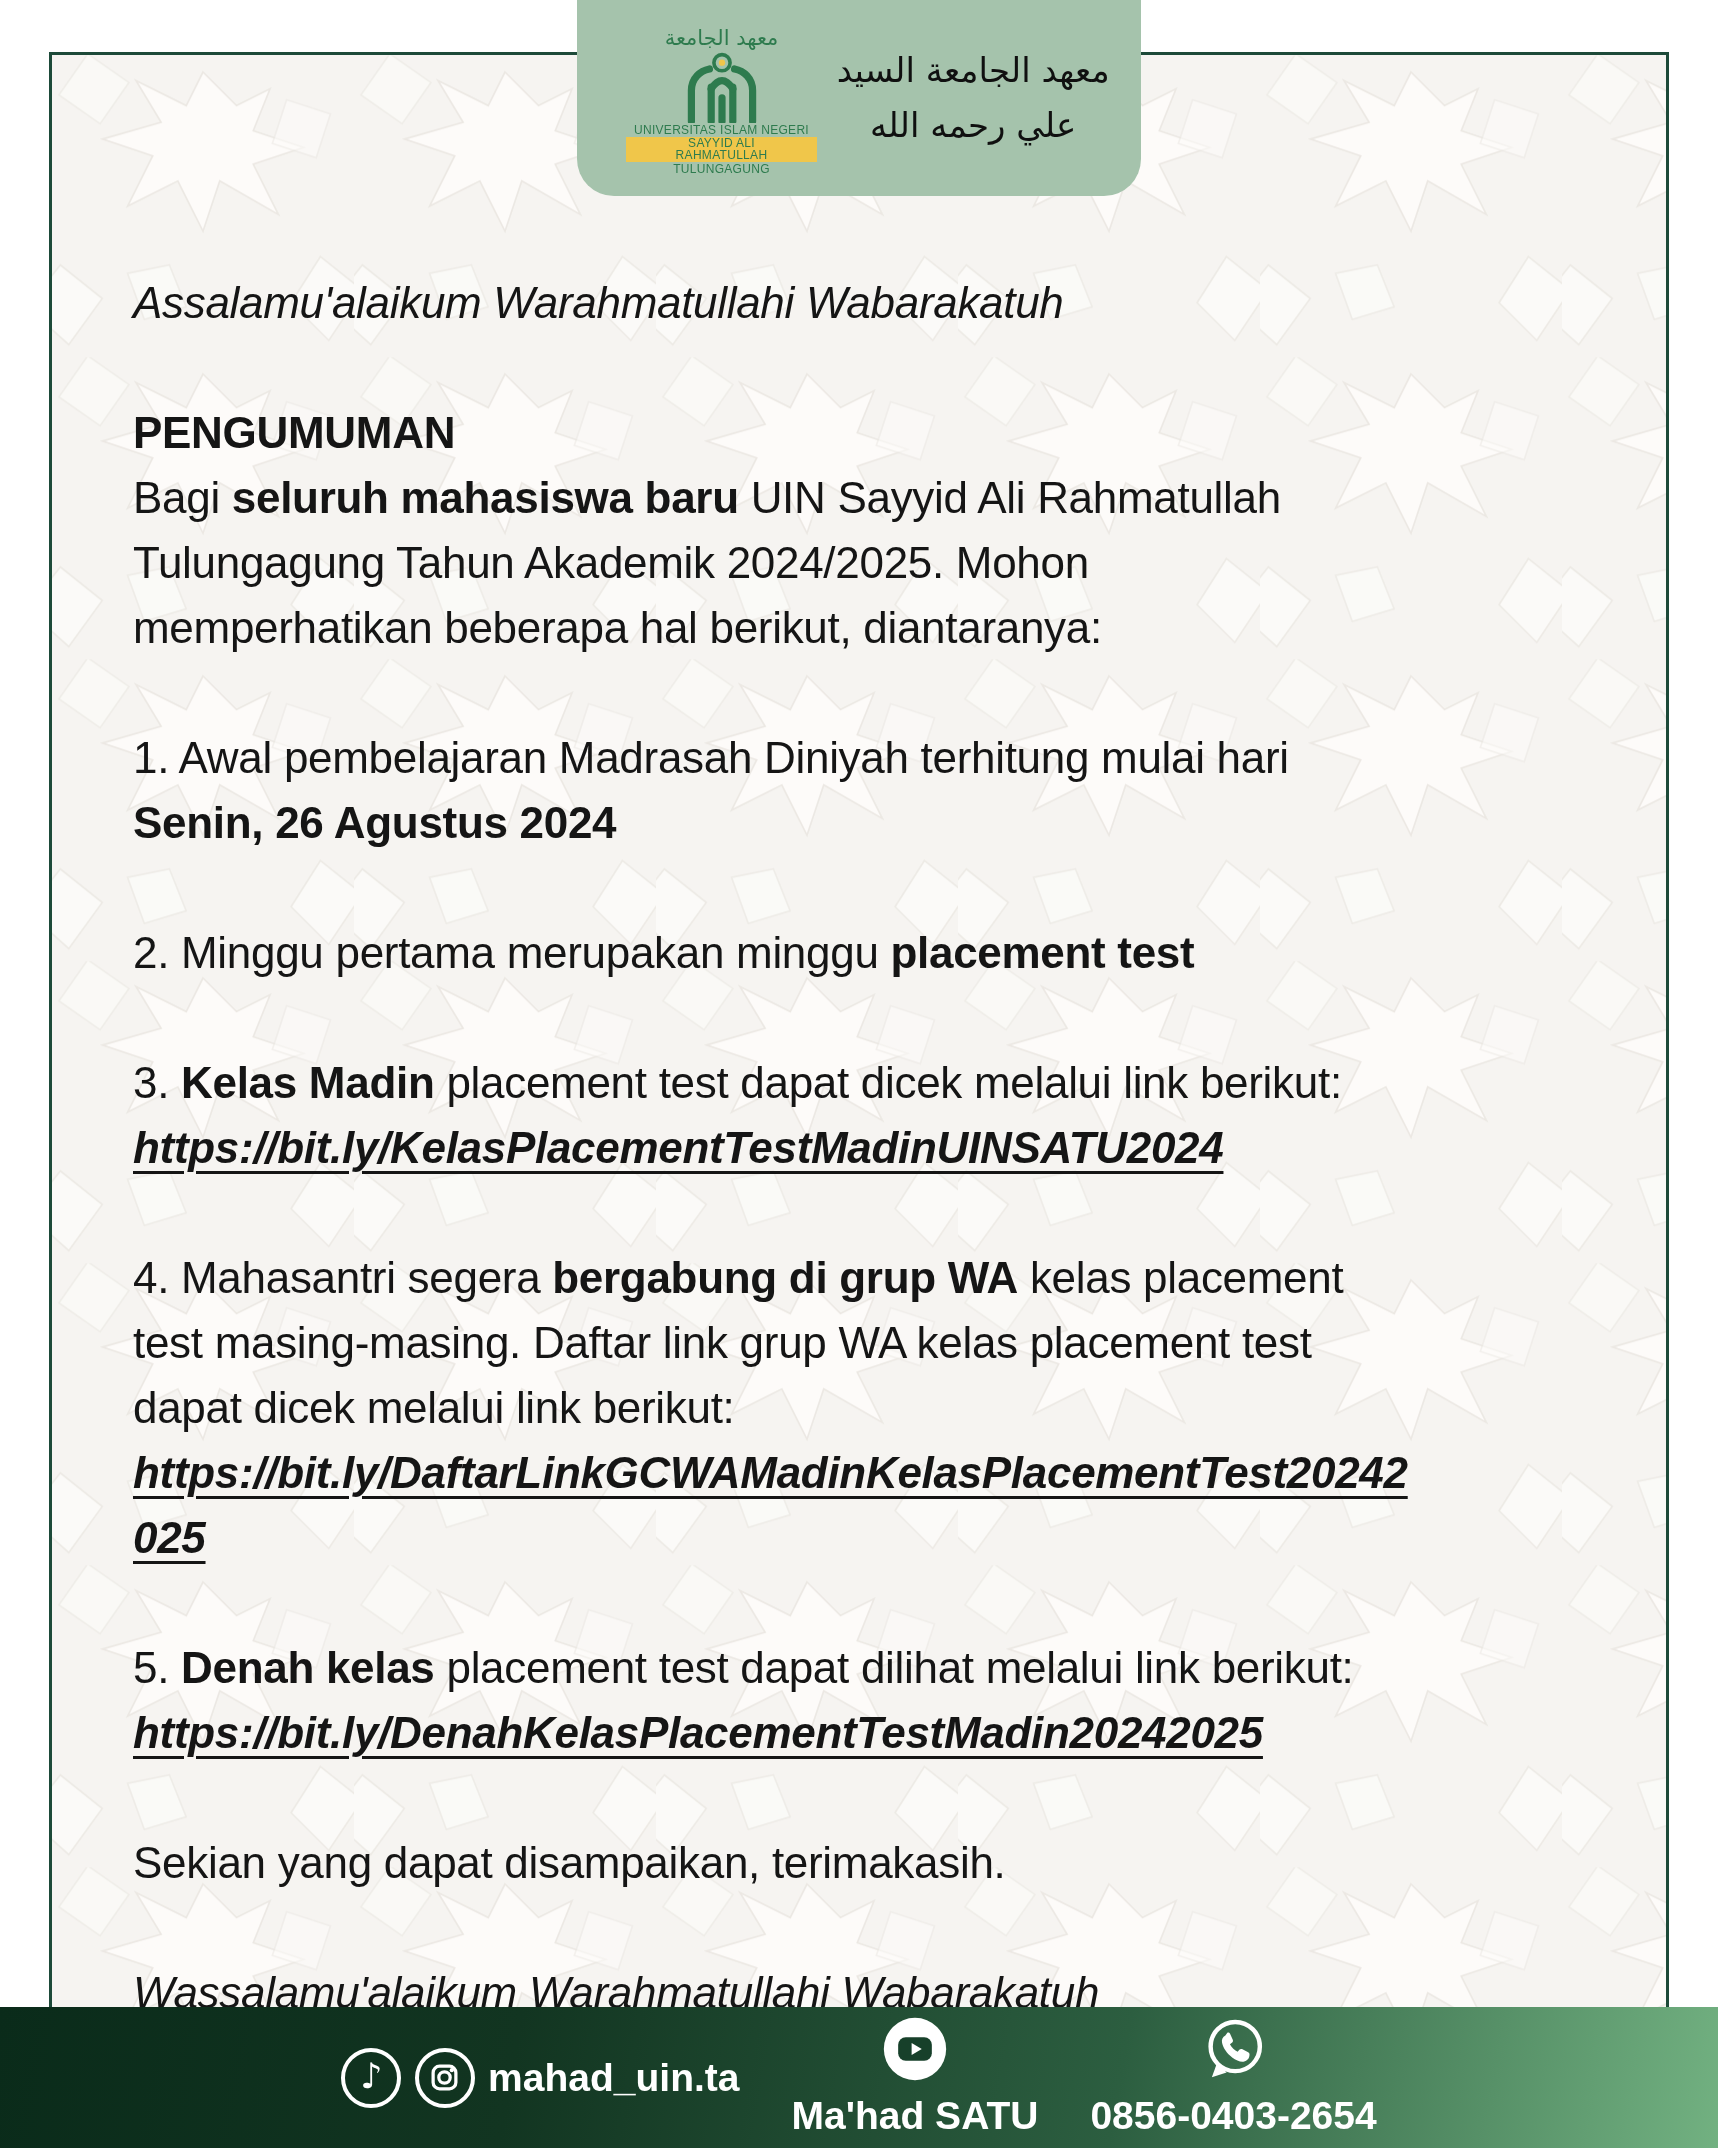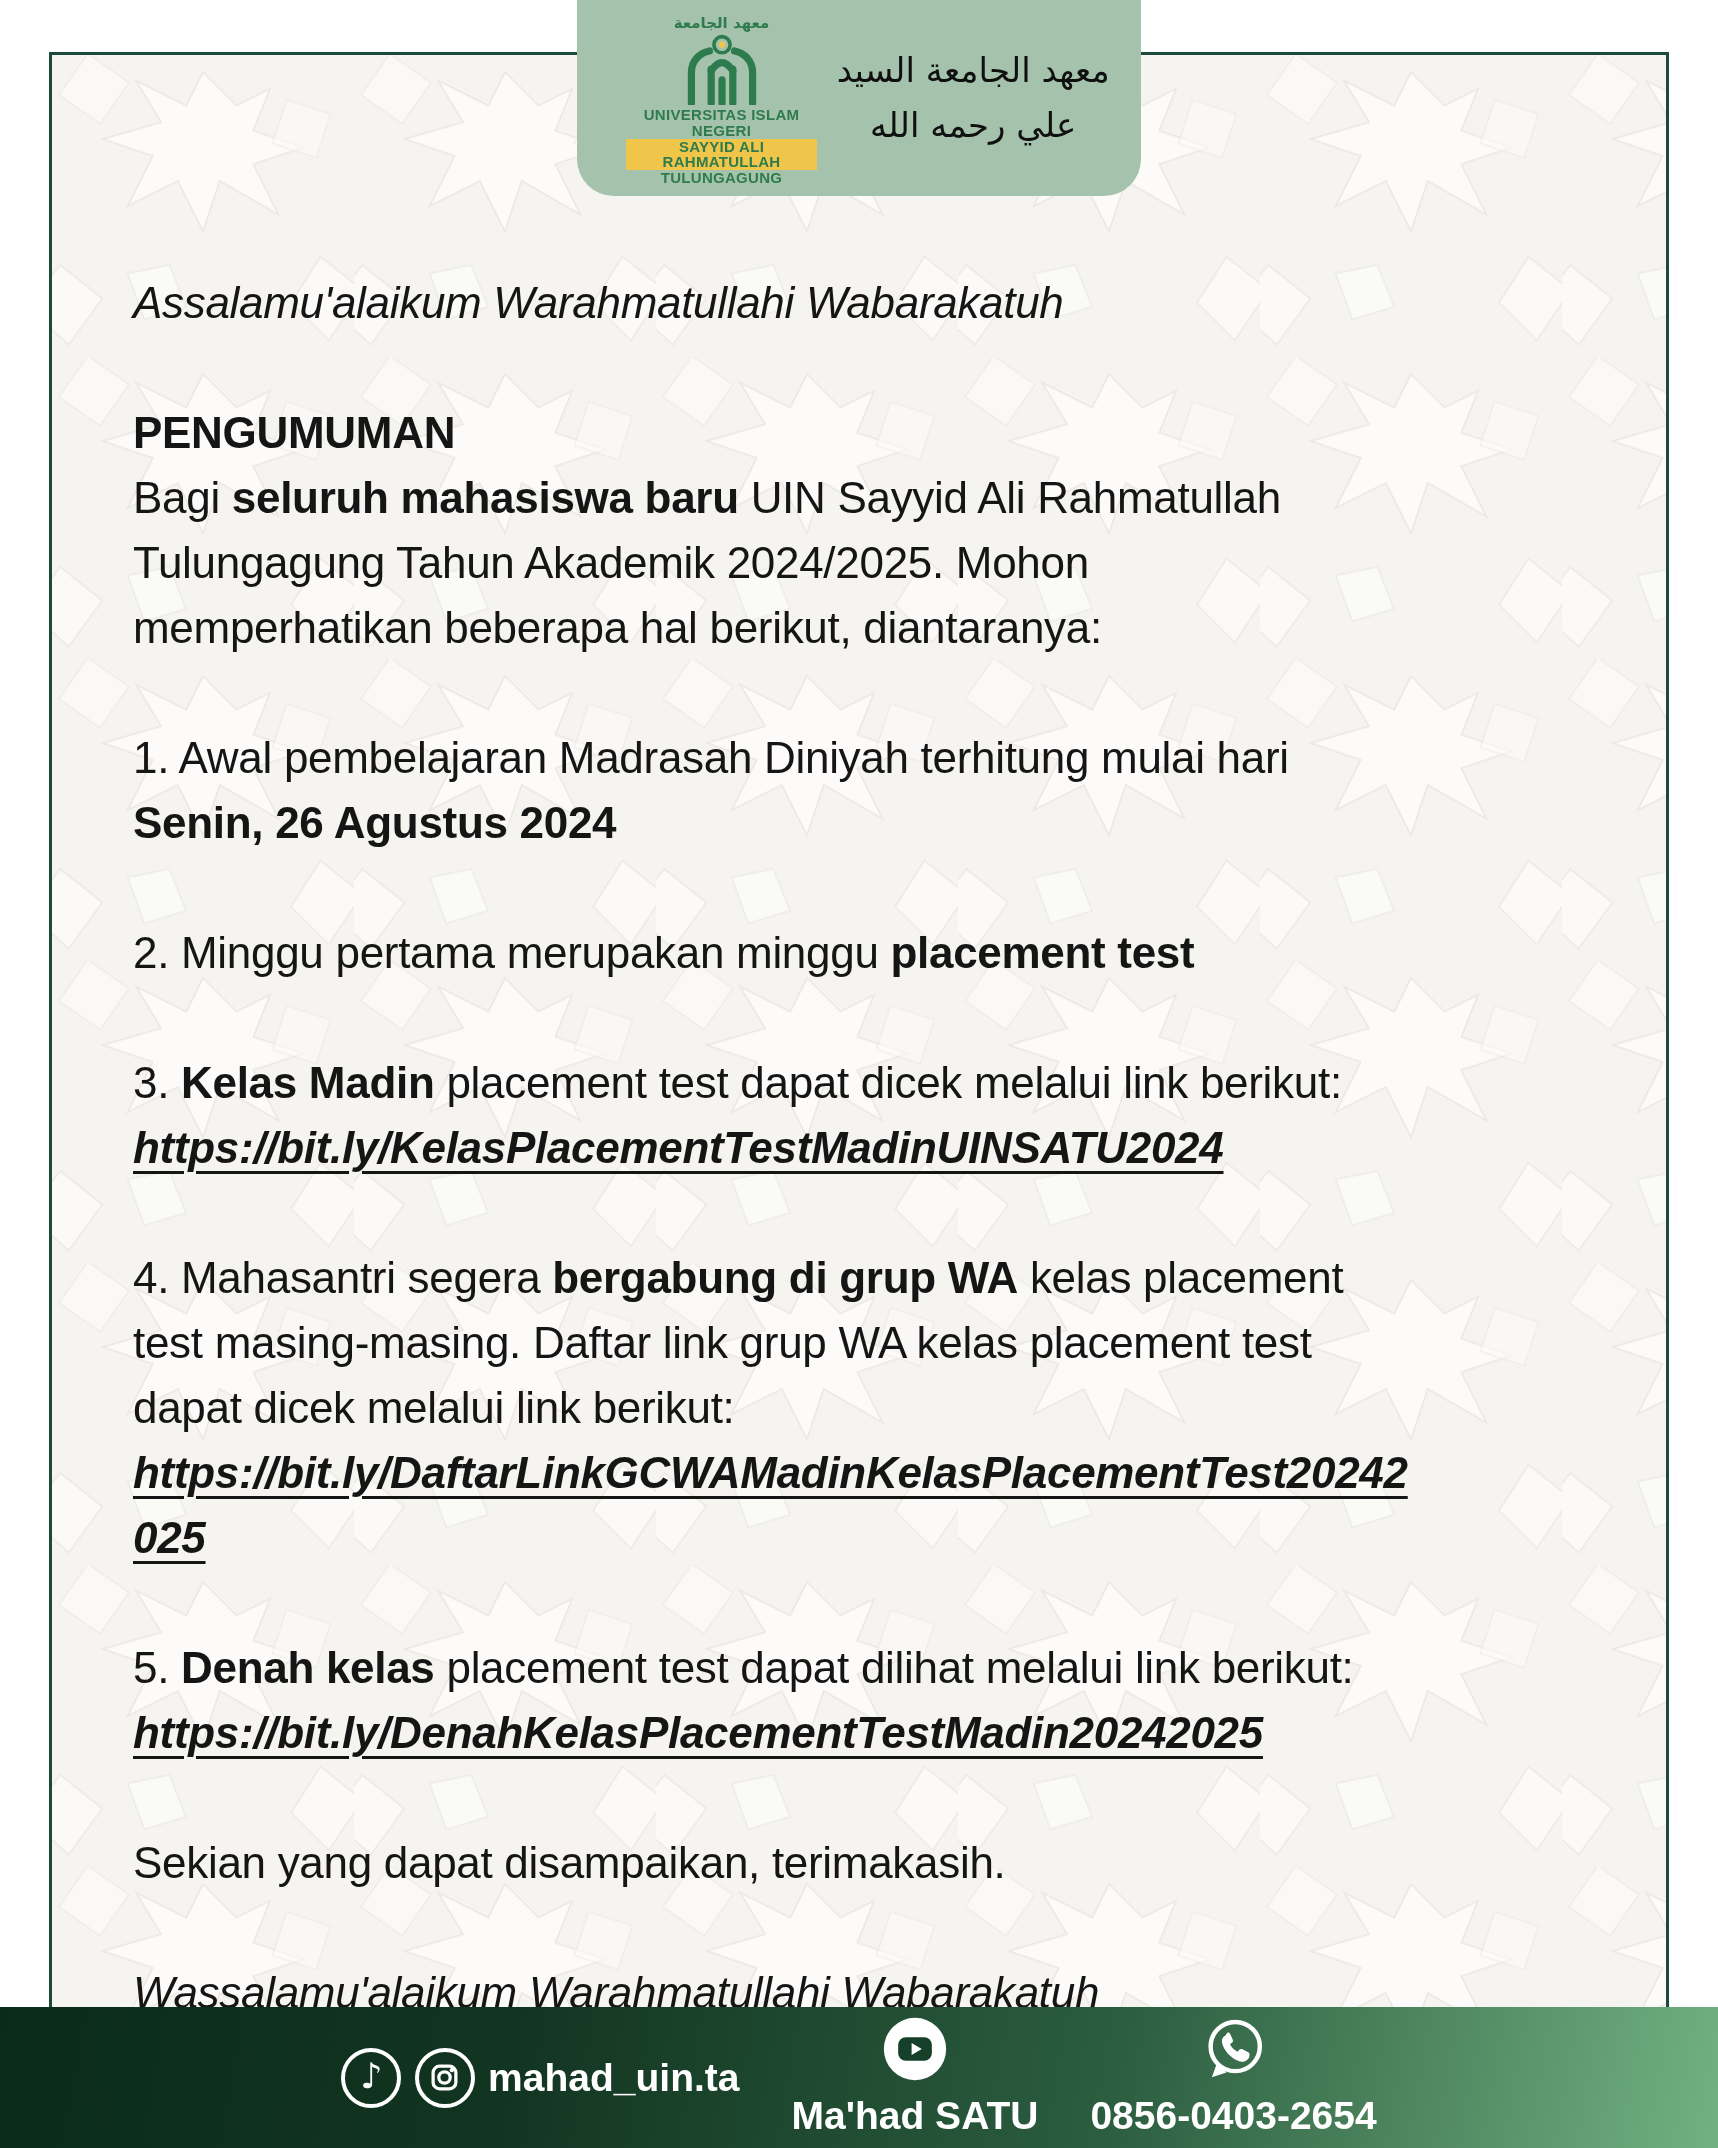--- a/index.html
+++ b/index.html
@@ -8,22 +8,22 @@
 
   
   .panel{position:absolute;left:49px;top:52px;width:1614px;height:2096px;
          border:3.4px solid #1d4a39;border-bottom:none;background:#f6f4f1;}
   .panel svg.bg{position:absolute;left:0;top:0;width:100%;height:100%;display:block;}
 
   
   .header-box{position:absolute;left:577px;top:0;width:564px;height:196px;background:#a5c3ac;
               border-radius:0 0 37px 37px;z-index:3;display:flex;align-items:center;}
   .logo{width:191px;margin-left:49px;text-align:center;line-height:1.05;}
-  .logo .ar-title{font-family:"DejaVu Sans",sans-serif;color:#2e7b4e;font-size:15px;font-weight:700;margin-top:6px;}
-  .logo .uline{font-size:15px;color:#2e7b4e;font-weight:700;letter-spacing:0.3px;}
+  .logo .ar-title{font-family:"DejaVu Sans",sans-serif;color:#2e7b4e;font-size:21px;font-weight:400;margin-top:6px;}
+  .logo .uline{font-size:12px;color:#2e7b4e;font-weight:400;letter-spacing:0.3px;}
   .logo .uline.hl{background:#f0c64a;display:inline-block;padding:0 17px;}
   .calli{flex:1;text-align:center;font-family:"DejaVu Sans",sans-serif;direction:rtl;
          color:#101010;font-size:34px;line-height:55px;padding-right:11.7px;}
 
   
   .content{position:absolute;left:133px;top:254px;width:1494px;z-index:2;
            font-size:44px;line-height:65px;letter-spacing:-0.3px;margin-top:16px;}
   .para{margin:0 0 65px 0;}
   .italic{font-style:italic;}
   .title{font-weight:700;}

